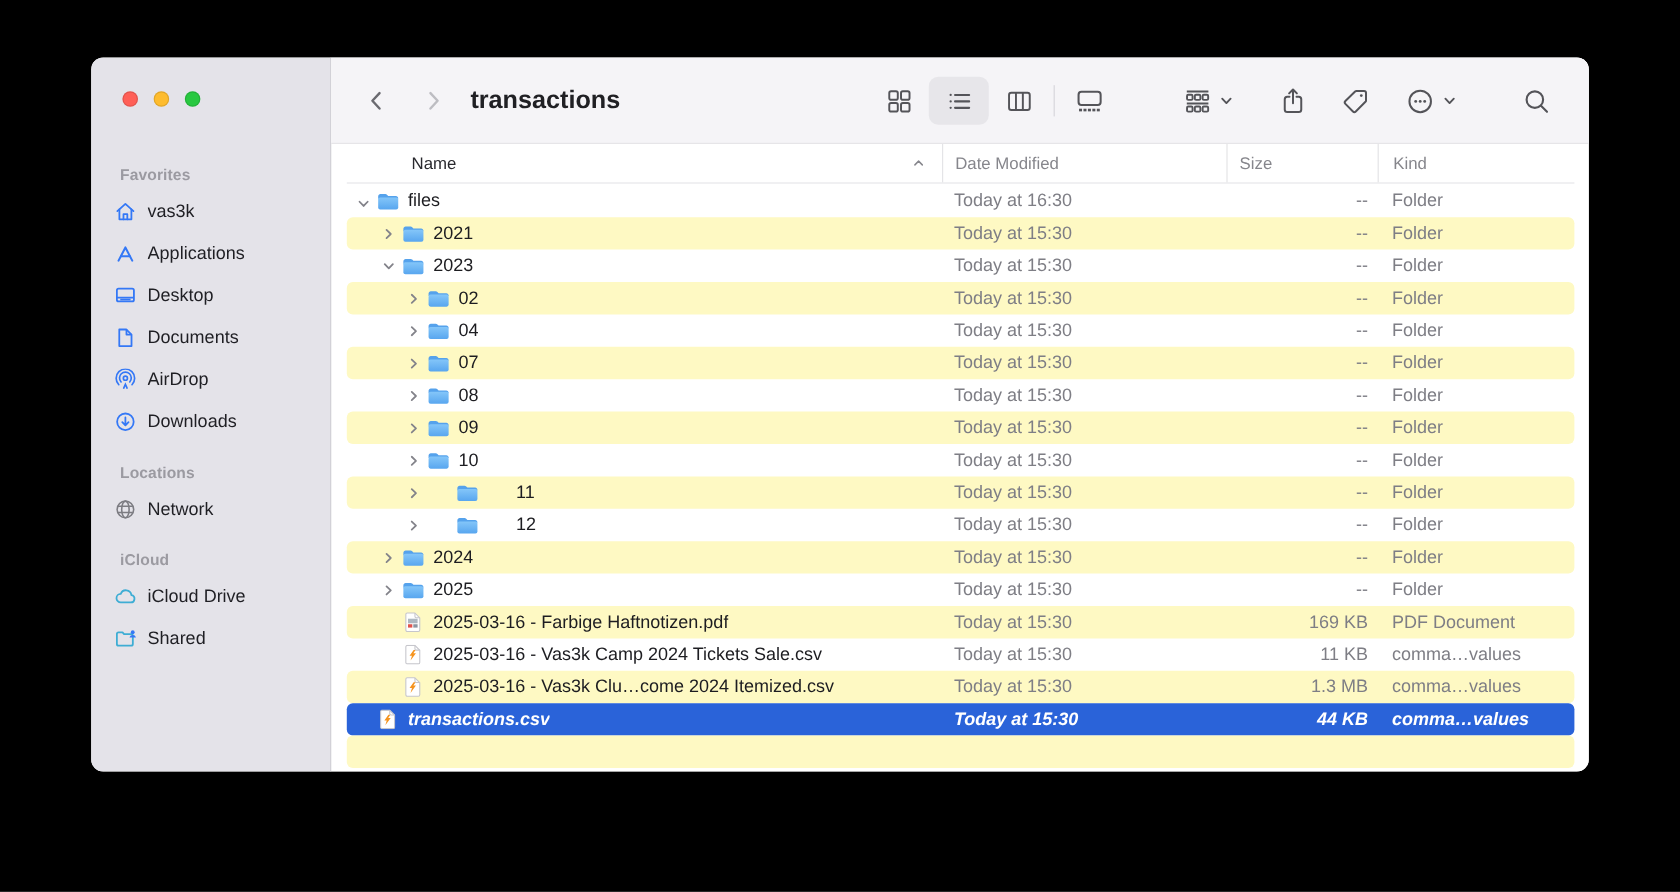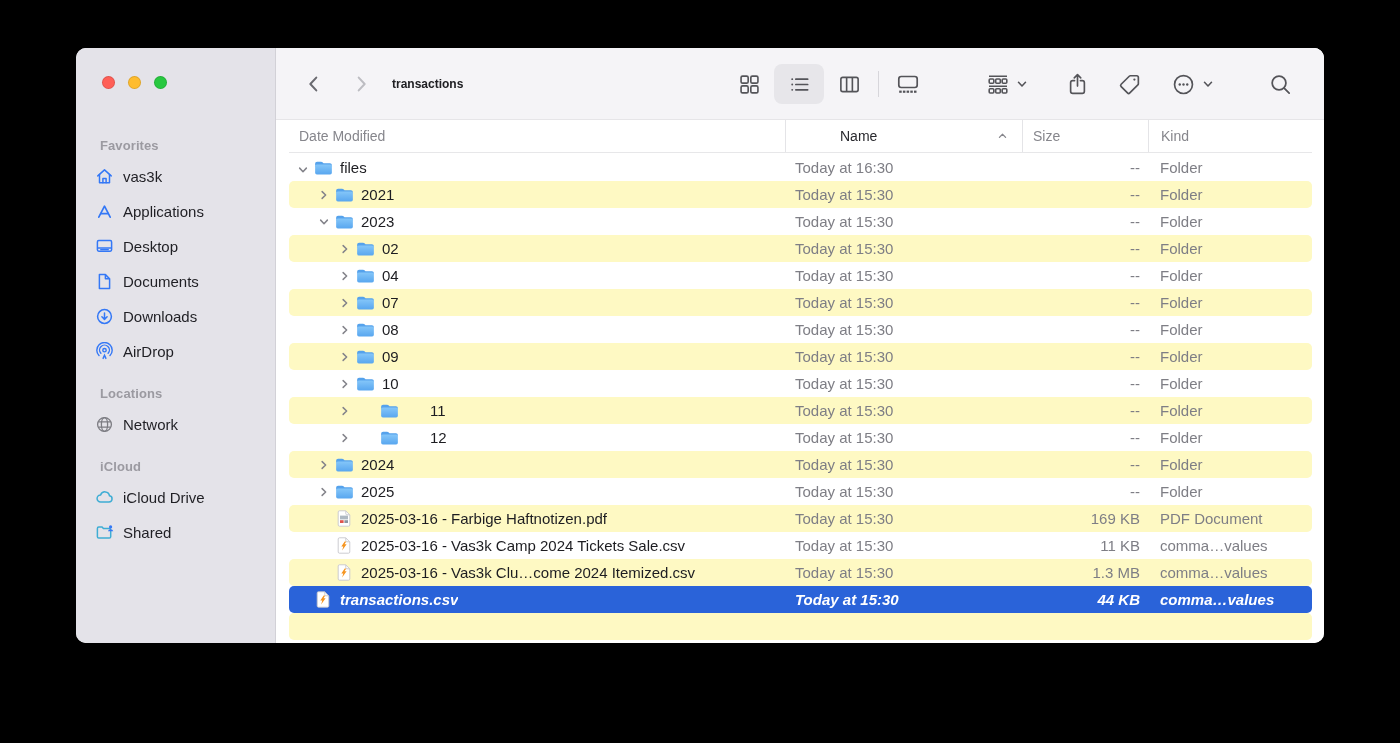--- a/index.html
+++ b/index.html
@@ -25,21 +25,21 @@
   .side-item .slabel { font-size:15px; color:#1f1f24; white-space:nowrap; overflow:hidden; text-overflow:ellipsis; }
 
   
   .main { flex:1; display:flex; flex-direction:column; background:#fff; min-width:0; }
 
   .toolbar { height:72px; flex:0 0 72px; background:#f5f4f7; border-bottom:1px solid #e6e5e8; position:relative; }
   .nav-btn { position:absolute; top:20px; width:30px; height:32px; display:flex; align-items:center; justify-content:center; border-radius:6px; }
   .nav-back { left:23px; color:#6a6a70; }
   .nav-fwd  { left:70px; color:#bdbdc2; }
   .win-title { position:absolute; left:116px; top:0; height:72px; display:flex; align-items:center;
-    font-size:12px; font-weight:700; color:#202024; }
+    font-size:21px; font-weight:700; color:#202024; }
 
   .view-group { position:absolute; left:448px; top:16px; display:flex; align-items:center; }
   .vbtn { width:50px; height:40px; display:flex; align-items:center; justify-content:center; border-radius:8px; color:#545459; }
   .vbtn.active { background:#e7e6ea; }
   .vdiv { width:1px; height:26px; background:#d7d6db; margin:0 4px; }
 
   .tbtn { position:absolute; top:16px; height:40px; display:flex; align-items:center; justify-content:center; border-radius:8px; color:#545459; }
   .tbtn .chev { margin-left:5px; color:#545459; }
   .btn-group  { left:700px; width:62px; }
   .btn-share  { left:783px; width:36px; }
@@ -137,38 +137,38 @@
               <svg width="19" height="19" viewBox="0 0 19 19" fill="none" stroke="currentColor" stroke-width="1.5" stroke-linejoin="round">
                 <path d="M4.4 2.6 h6 l4.2 4.2 v9.6 H4.4 z"></path>
                 <path d="M10.4 2.6 v4.2 h4.2"></path>
               </svg>
             </span>
     <span class="slabel">Documents</span>
   </div>
 
   <div class="side-item">
     <span class="sicon" style="color: rgb(52, 120, 246);">
-              <svg width="19" height="19" viewBox="0 0 19 19" fill="none" stroke="currentColor" stroke-width="1.5" stroke-linecap="round" stroke-linejoin="round">
-                <circle cx="9.5" cy="9.5" r="6.9"></circle>
-                <path d="M9.5 5.9 V12.1 M6.9 9.8 L9.5 12.5 L12.1 9.8"></path>
-              </svg>
-            </span>
-    <span class="slabel">Downloads</span>
-  </div>
-
-  <div class="side-item">
-    <span class="sicon" style="color: rgb(52, 120, 246);">
               <svg width="19" height="19" viewBox="0 0 19 19" fill="none" stroke="currentColor" stroke-width="1.4" stroke-linecap="round">
                 <circle cx="9.5" cy="8.2" r="1.7"></circle>
                 <path d="M5.9 11.3 a4.9 4.9 0 1 1 7.2 0"></path>
                 <path d="M4 13.6 a7.7 7.7 0 1 1 11 0"></path>
                 <path d="M8.1 16.4 L9.5 13.2 L10.9 16.4"></path>
               </svg>
             </span>
     <span class="slabel">AirDrop</span>
+  </div>
+
+  <div class="side-item">
+    <span class="sicon" style="color: rgb(52, 120, 246);">
+              <svg width="19" height="19" viewBox="0 0 19 19" fill="none" stroke="currentColor" stroke-width="1.5" stroke-linecap="round" stroke-linejoin="round">
+                <circle cx="9.5" cy="9.5" r="6.9"></circle>
+                <path d="M9.5 5.9 V12.1 M6.9 9.8 L9.5 12.5 L12.1 9.8"></path>
+              </svg>
+            </span>
+    <span class="slabel">Downloads</span>
   </div>
 </div>
         <div class="side-section">
           <div class="side-header">Locations</div>
   <div class="side-item">
     <span class="sicon" style="color: rgb(124, 124, 130);">
               <svg width="19" height="19" viewBox="0 0 19 19" fill="none" stroke="currentColor" stroke-width="1.3">
                 <circle cx="9.5" cy="9.5" r="6.9"></circle>
                 <ellipse cx="9.5" cy="9.5" rx="3.1" ry="6.9"></ellipse>
                 <path d="M3.3 6.9 H15.7 M3.3 12.1 H15.7"></path>
@@ -305,29 +305,29 @@
 
       <div class="tbtn btn-search">
         <svg width="25" height="25" viewBox="0 0 24 24" fill="none" stroke="currentColor" stroke-width="1.7" stroke-linecap="round">
           <circle cx="10.6" cy="10.6" r="6.6"></circle>
             <path d="M15.5 15.5 L20.3 20.3"></path>
         </svg>
       </div>
     </div>
 
     <div class="list-header">
-      <div class="hcell h-date">
-          <span>Date Modified</span>
-        </div>
       <div class="hcell h-name">
         <span>Name</span>
         <svg class="sort-ind" width="11" height="11" viewBox="0 0 16 16" fill="none" stroke="currentColor" stroke-width="1.8" stroke-linecap="round" stroke-linejoin="round">
             <path d="M3.5 10 L8 5.5 L12.5 10"></path>
           </svg>
       </div>
+      <div class="hcell h-date">
+          <span>Date Modified</span>
+        </div>
       <div class="hcell h-size">
           <span>Size</span>
         </div>
       <div class="hcell h-kind">
           <span>Kind</span>
         </div>
     </div>
 
     <div class="rows" id="rows">
   <div class="row">

